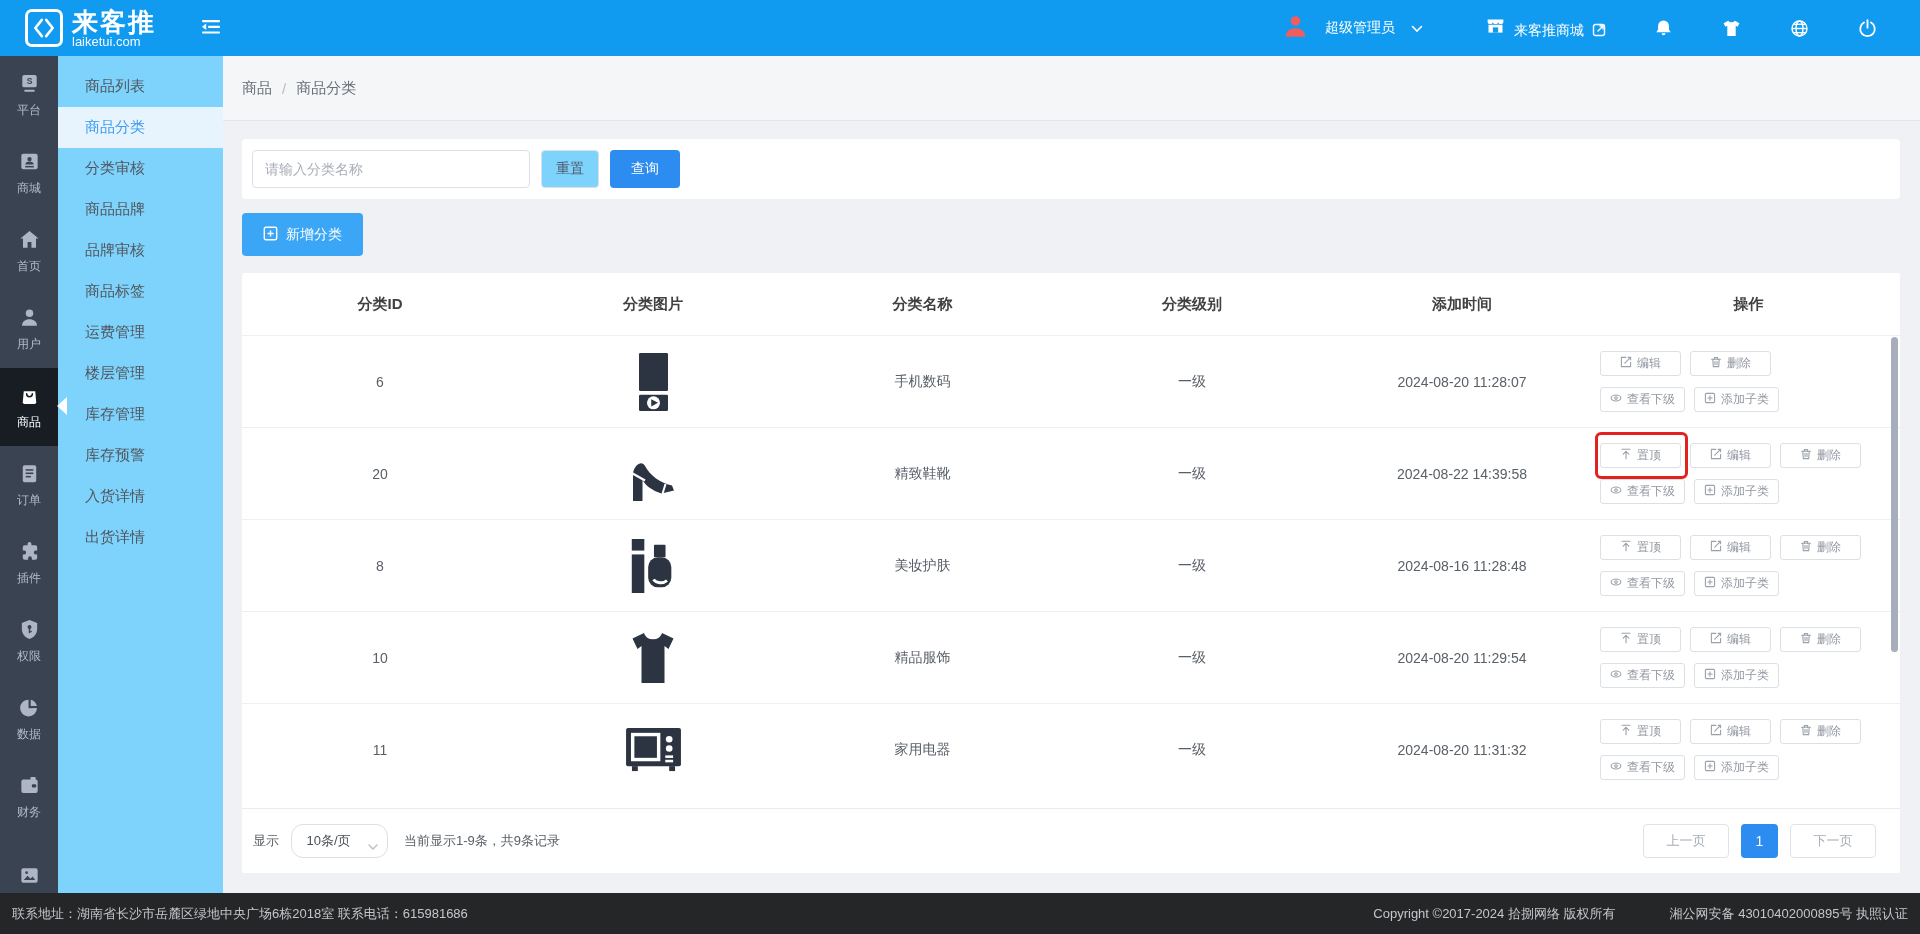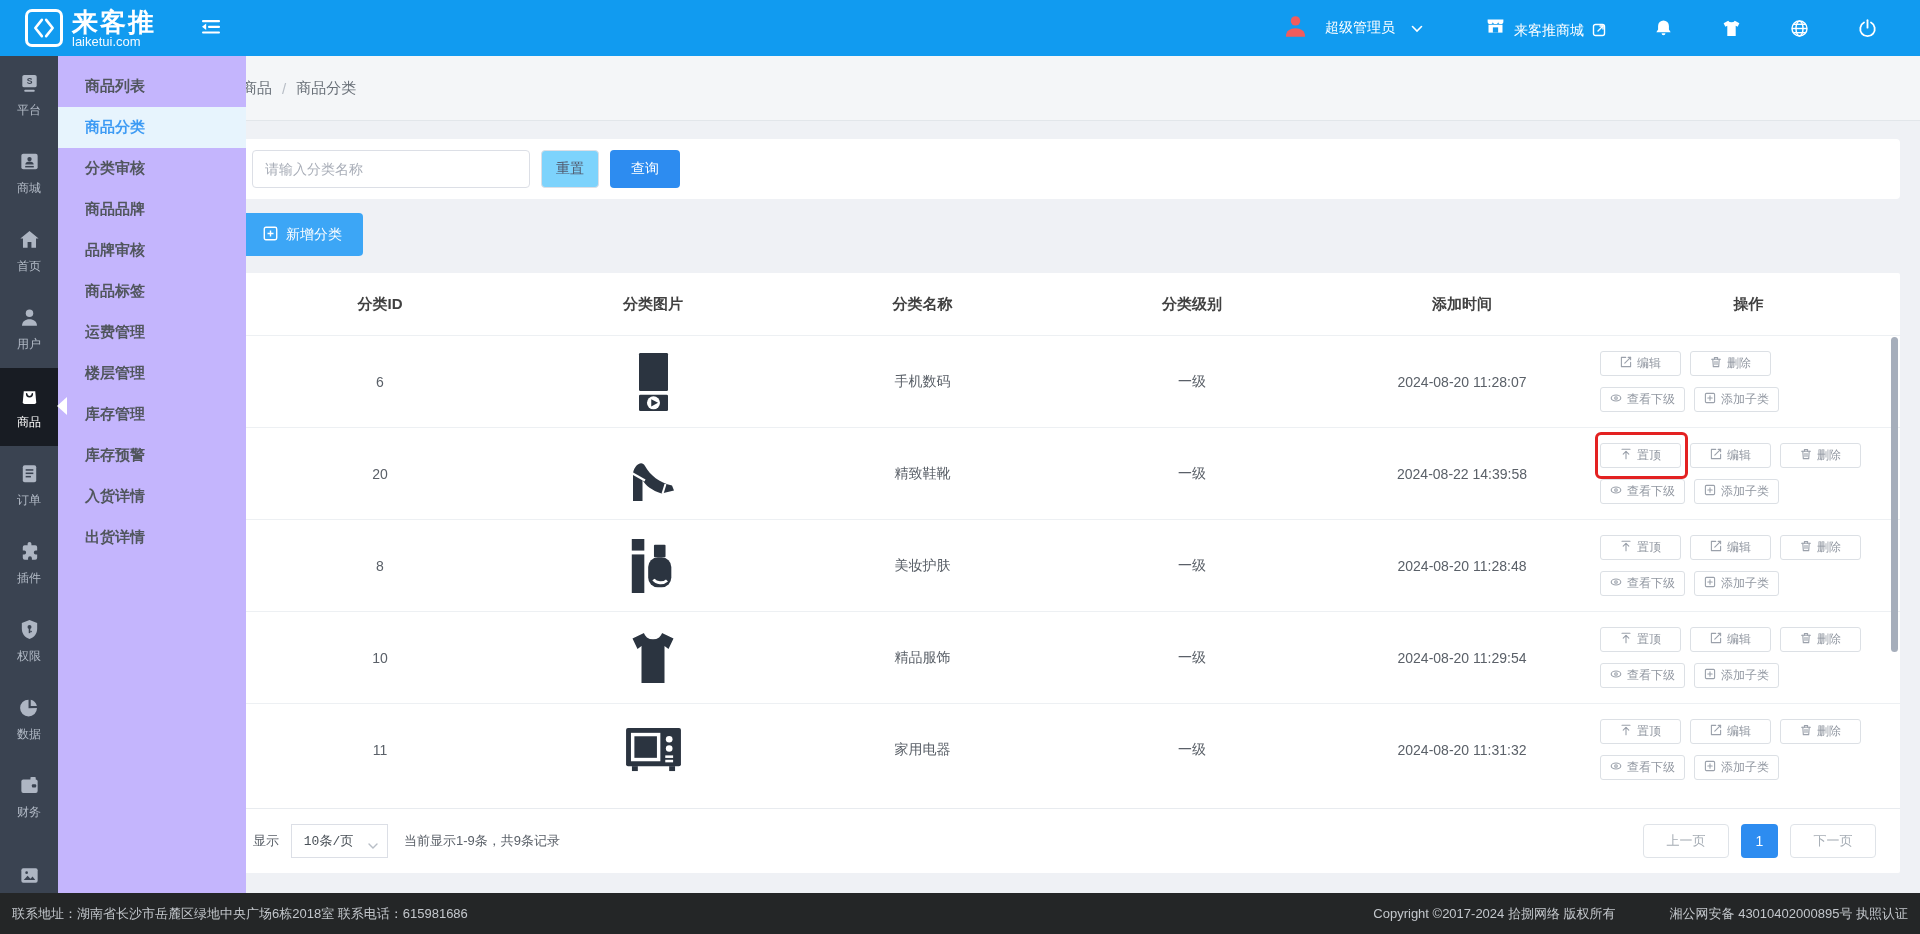--- a/index.html
+++ b/index.html
@@ -21,21 +21,21 @@
 
   
   .sidebar { position:absolute; top:56px; left:0; width:58px; bottom:41px; background:#3A4351; z-index:5; }
   .sb-item { height:78px; display:flex; flex-direction:column; align-items:center; justify-content:center; gap:7px; cursor:pointer; }
   .sb-item .sb-ico svg { width:23px; height:23px; display:block; }
   .sb-label { font-size:12px; color:#B3BBC7; }
   .sb-item.active { background:#181C23; }
   .sb-item.active .sb-label { color:#fff; }
 
   
-  .submenu { position:absolute; top:56px; left:58px; width:188px; bottom:41px; background:#c4b5fd; z-index:6; padding-top:10px;font-weight:bold; }
+  .submenu { position:absolute; top:56px; left:58px; width:165px; bottom:41px; background:#7dd3fc; z-index:6; padding-top:10px; }
   .sm-item { height:41px; display:flex; align-items:center; padding-left:27px; font-size:15px; color:#51565E; cursor:pointer; }
   .sm-item.active { background:#E7F4FD; color:#3E9BF4; margin:0 0 0 0; }
   .submenu-arrow { position:absolute; left:-10px; top:341px; width:0; height:0; border:9px solid transparent; border-right:10px solid #fff; }
 
   
   .content { position:absolute; left:218px; top:56px; right:0; bottom:41px; background:#EFF1F5; overflow:hidden; }
   .breadcrumb { height:65px; background:#F4F6F8; border-bottom:1px solid #E2E6EA; display:flex; align-items:center; padding-left:24px; font-size:15px; color:#697078; }
   .bc-sep { margin:0 10px; color:#B8BEC6; }
   .page { padding:18px 20px 0 24px; }
 
@@ -54,21 +54,21 @@
   .cell-img svg { display:inline-block; vertical-align:middle; }
   .cell-actions { text-align:left; padding-left:3px; }
   .aline { display:flex; gap:9px; align-items:center; }
   .aline + .aline { margin-top:11px; }
   .abtn { min-width:81px; height:25px; display:inline-flex; align-items:center; justify-content:center; gap:5px; padding:0 9px; background:#fff; border:1px solid #DCE0E5; border-radius:3px; font-size:12px; color:#9096A0; cursor:pointer; font-family:inherit; white-space:nowrap; }
   .abtn svg { width:12px; height:12px; }
   .ring { position:relative; display:inline-flex; }
   .ring::after { content:""; position:absolute; inset:-11px -7px -11px -5px; border:3px solid #E32121; border-radius:6px; pointer-events:none; }
 
   .pager { border-top:1px solid #E8EBEF; margin-top:13px; height:64px; display:flex; align-items:center; padding:0 24px 0 11px; font-size:13px; color:#5A6068; }
-  .page-size { margin-left:12px; width:97px; height:34px; border:1px solid #DCDFE6; border-radius:0; display:flex; align-items:center; justify-content:center; position:relative; padding-right:22px; color:#495057; cursor:pointer; background:#fff;font-family:Liberation Mono, monospace; }
+  .page-size { margin-left:12px; width:97px; height:34px; border:1px solid #DCDFE6; border-radius:12px; display:flex; align-items:center; justify-content:center; position:relative; padding-right:22px; color:#495057; cursor:pointer; background:#fff; }
   .page-size .sel-chev { position:absolute; right:9px; top:13px; }
   .pager-info { margin-left:16px; }
   .pager-right { margin-left:auto; display:flex; align-items:center; gap:12px; }
   .btn-page { width:86px; height:34px; background:#fff; border:1px solid #DFE3E8; border-radius:4px; color:#A6ADB5; font-size:13px; cursor:pointer; font-family:Liberation Serif, serif; }
   .page-num { width:37px; height:34px; background:#2D8CF0; border-radius:4px; color:#fff; font-size:14px; display:flex; align-items:center; justify-content:center; cursor:pointer; }
 
   .scroll-thumb { position:absolute; right:22px; top:337px; width:7px; height:315px; background:#A6AEBB; border-radius:4px; z-index:30; cursor:grab; }
 
   
   .footer { position:absolute; left:0; right:0; bottom:0; height:41px; background:#242627; display:flex; align-items:center; padding:0 12px; color:#C3C7CC; font-size:13px; z-index:25; }
@@ -442,21 +442,21 @@
             <div>8</div>
             <div class="cell-img"><svg viewBox="0 0 56 56" width="54" height="54" fill="#2B3440">
                 <rect x="6" y="0" width="13" height="12"></rect>
                 <rect x="6" y="16" width="13" height="40"></rect>
                 <rect x="29" y="6" width="12" height="13" rx="1"></rect>
                 <rect x="23" y="19" width="24" height="31" rx="10"></rect>
                 <path d="M28.5 42 a8.5 6.5 0 0 0 14 1" stroke="#fff" stroke-width="3" fill="none"></path>
               </svg></div>
             <div>美妆护肤</div>
             <div>一级</div>
-            <div>2024-08-20 11:28:48</div>
+            <div>2024-08-16 11:28:48</div>
             <div class="cell-actions">
               <div class="aline">
                 <button class="abtn">
                   <span><svg viewBox="0 0 12 12" fill="none" stroke="#9BA1AB" stroke-width="1.1" stroke-linecap="round" stroke-linejoin="round">
                       <path d="M2 1.3 H10"></path>
                       <path d="M6 10.7 V3.6"></path>
                       <path d="M3.2 6.2 L6 3.4 L8.8 6.2"></path>
                     </svg></span>
                   <span>置顶</span>
                 </button>

